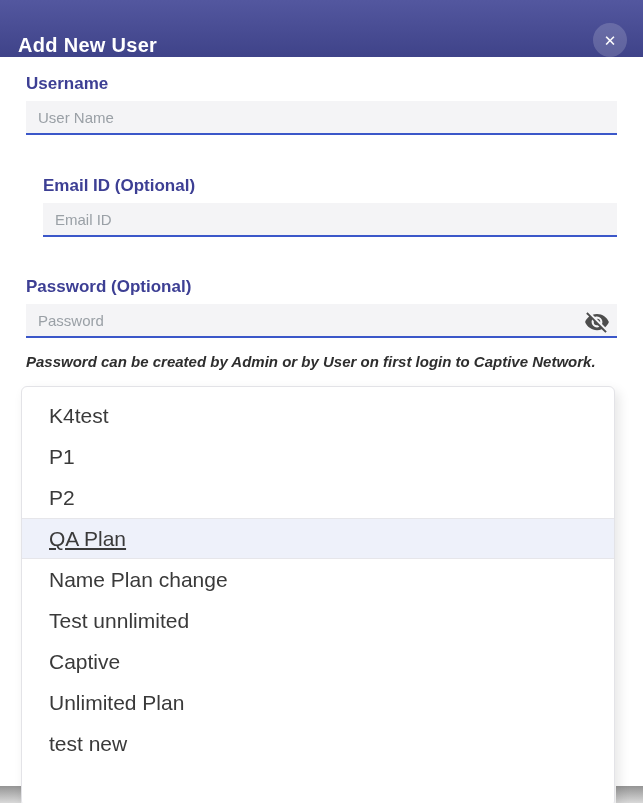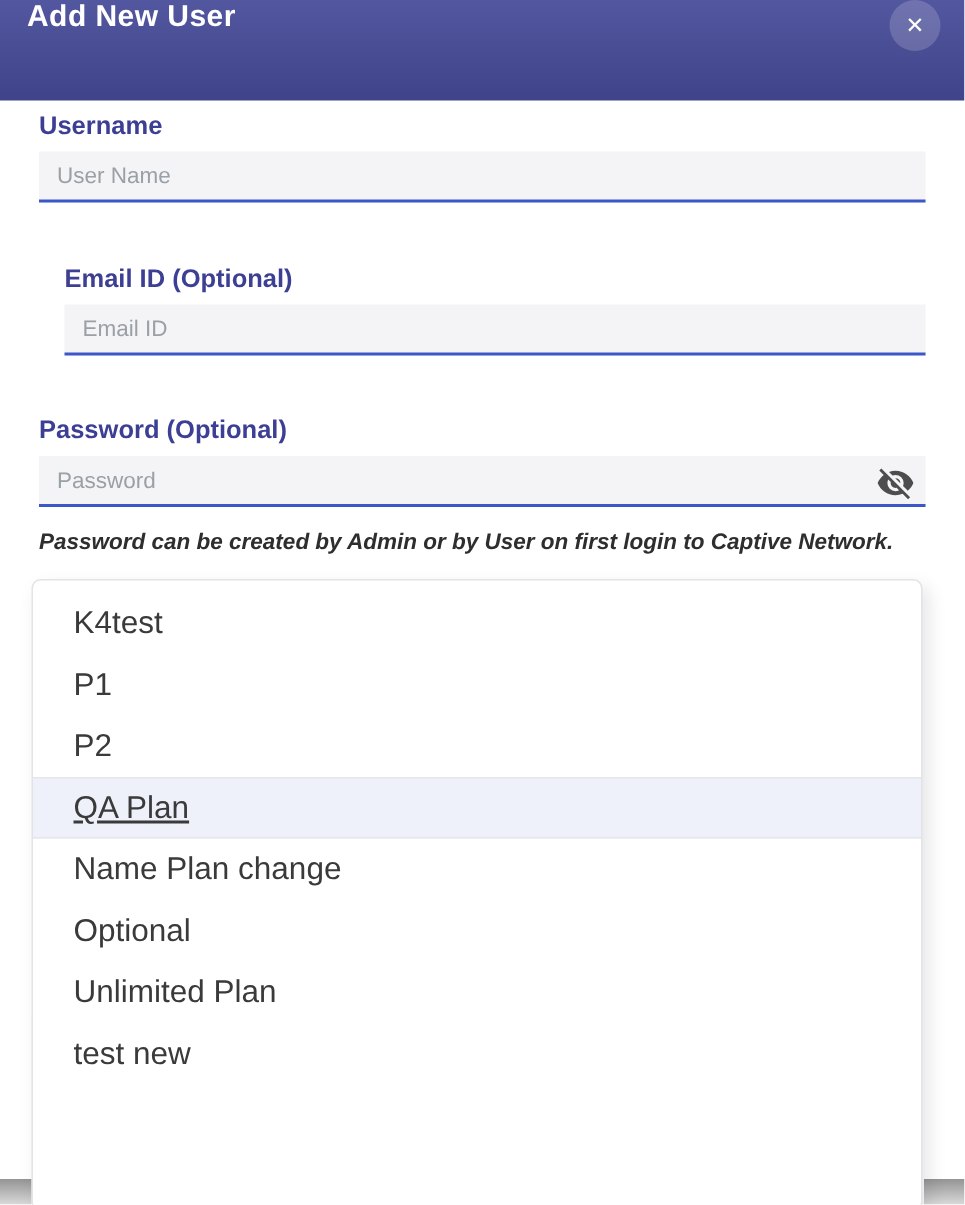--- a/index.html
+++ b/index.html
@@ -5,23 +5,23 @@
   html, body { margin:0; padding:0; }
   body {
     width:643px; height:803px; position:relative; overflow:hidden;
     background:#ffffff;
     font-family:"Liberation Sans", sans-serif;
     -webkit-font-smoothing:antialiased;
   }
 
   
   .modal-header {
-    position:absolute; top:0; left:0; width:643px; height:67px;
+    position:absolute; top:0; left:0; width:643px; height:57px;
     background:linear-gradient(180deg, var(--header-gradient-top,#53579f) 0%, var(--header-gradient-bottom,#3f4389) 100%);
-    display:flex; align-items:flex-start; box-sizing:border-box;
+    display:flex; align-items:flex-end; box-sizing:border-box;
     padding:0 16px 0 18px; z-index:5;
   }
   .modal-title {
     color:#ffffff; font-size:20px; font-weight:600; letter-spacing:.3px;
   }
   .close-btn {
     margin-left:auto; width:34px; height:34px; border-radius:50%;
     background:rgba(255,255,255,.17); border:none; cursor:pointer;
     display:flex; align-items:center; justify-content:center;
     color:#ffffff; font-size:15px; line-height:1; padding:0;
@@ -130,17 +130,18 @@
 <div class="bottom-strip left"></div>
 <div class="bottom-strip right"></div>
 
 <div class="plan-panel">
   <ul class="plan-list">
       <li class="plan-option">K4test</li>
       <li class="plan-option">P1</li>
       <li class="plan-option">P2</li>
       <li class="plan-option selected">QA Plan</li>
       <li class="plan-option">Name Plan change</li>
-      <li class="plan-option">Optional</li>
+      <li class="plan-option">Test unnlimited</li>
+      <li class="plan-option">Captive</li>
       <li class="plan-option">Unlimited Plan</li>
       <li class="plan-option">test new</li>
     </ul>
 </div>
 
 </body></html>

